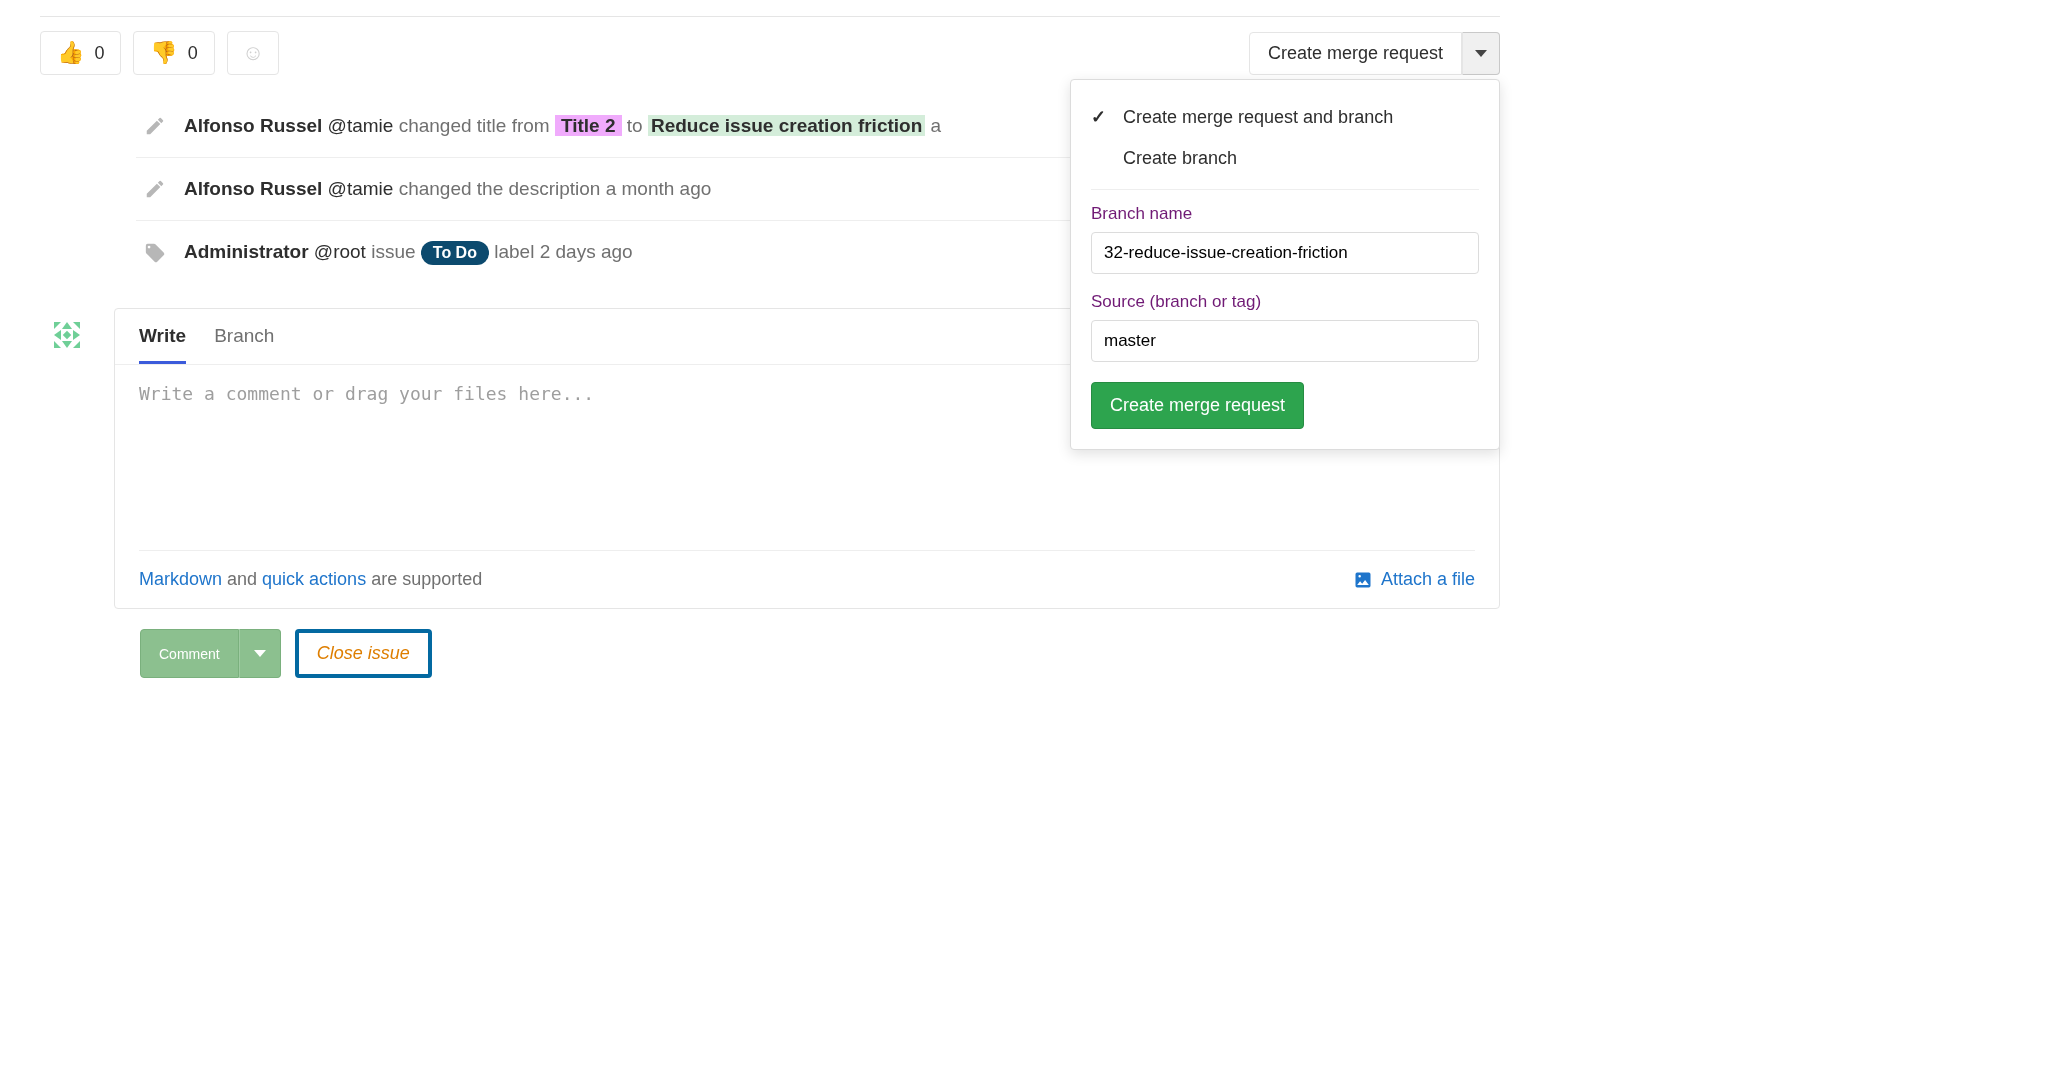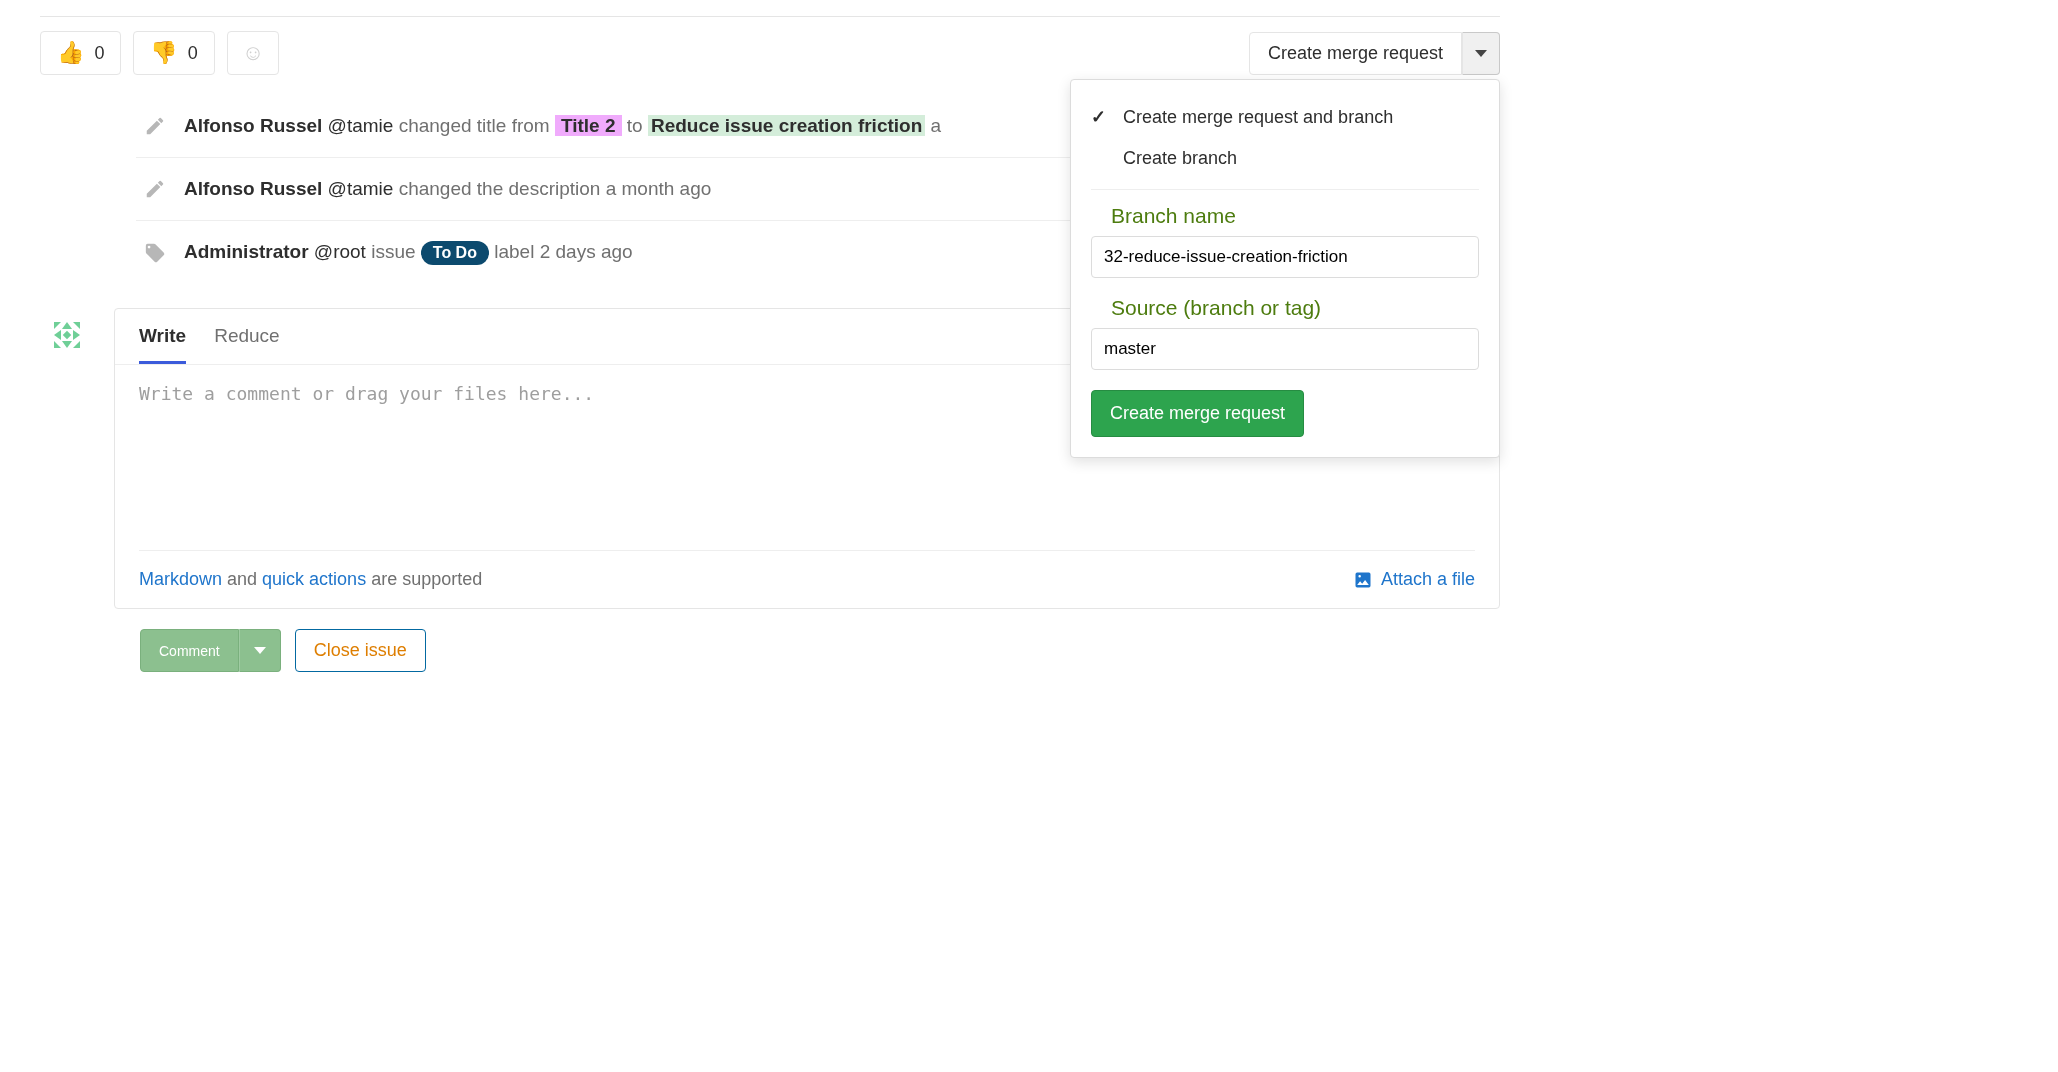--- a/index.html
+++ b/index.html
@@ -190,25 +190,26 @@
     border-left: 1px solid #a0cca3;
     border-radius: 0 4px 4px 0;
     padding: 10px 14px;
     cursor: pointer;
     display: flex; align-items: center;
   }
   .btn-comment-caret .caret-down { border-top-color: #fff; }
   .btn-close {
     background: #fff;
     color: #de7e00;
-    border: 1px solid #0369a1;
+    border: 4px solid #0369a1;
     border-radius: 4px;
     padding: 10px 18px;
     font-size: 18px;
     cursor: pointer;
+    font-style: italic;
   }
 
   
   .dropdown-panel {
     position: absolute;
     top: 48px;
     right: 0;
     width: 430px;
     background: #fff;
     border: 1px solid #dcdcdc;
@@ -221,21 +222,21 @@
     display: flex;
     align-items: center;
     gap: 14px;
     padding: 10px 20px;
     font-size: 18px;
     cursor: pointer;
     color: #2e2e2e;
   }
   .dd-option .check { width: 18px; display:inline-block; font-weight:700;}
   .dd-divider { border: none; border-top: 1px solid #eee; margin: 10px 20px; }
-  .dd-label { font-size: 21px; color: #4d7c0f; padding: 4px 20px 8px 20px; margin-left: 20px; }
+  .dd-label { font-size: 17px; color: #701a75; padding: 4px 20px 8px 20px; }
   .dd-input {
     margin: 0 20px 14px 20px;
     display: block;
     width: calc(100% - 40px);
     border: 1px solid #dcdcdc;
     border-radius: 4px;
     padding: 10px 12px;
     font-size: 17px;
   }
   .dd-submit {
@@ -352,21 +353,21 @@
           <polygon points="14,14 21,14 14,21"></polygon>
           <polygon points="40,14 40,21 33,14"></polygon>
           <polygon points="14,40 14,33 21,40"></polygon>
           <polygon points="40,40 33,40 40,33"></polygon>
         </g>
       </svg>
     </div>
     <div class="comment-box">
       <div class="tabs">
         <div class="tab active">Write</div>
-        <div class="tab">Reduce</div>
+        <div class="tab">Branch</div>
       </div>
       <div class="textarea-wrap">
         <textarea class="comment-textarea" placeholder="Write a comment or drag your files here..." style=""></textarea>
       </div>
       <div class="comment-footer">
         <span>
           <a class="textlink">Markdown</a><span> and </span><a class="textlink">quick actions</a><span> are supported</span>
         </span>
         <a class="attach">
           <svg viewBox="0 0 24 24">

